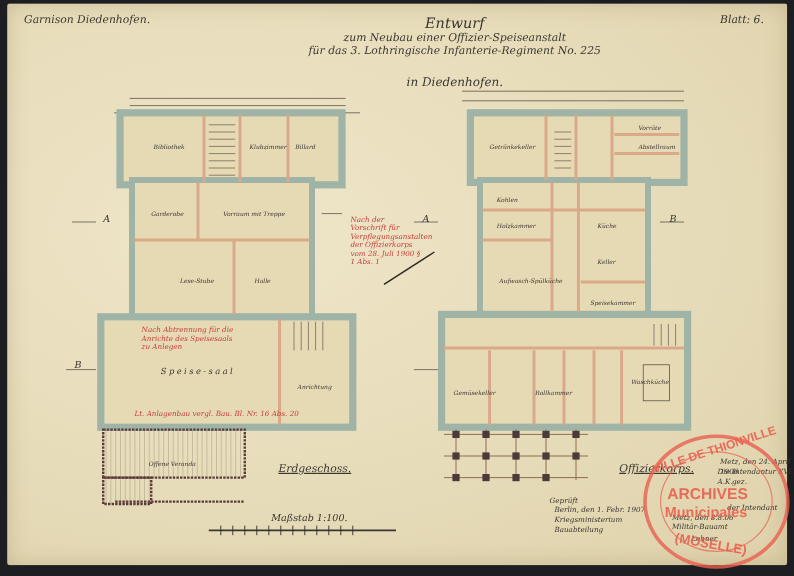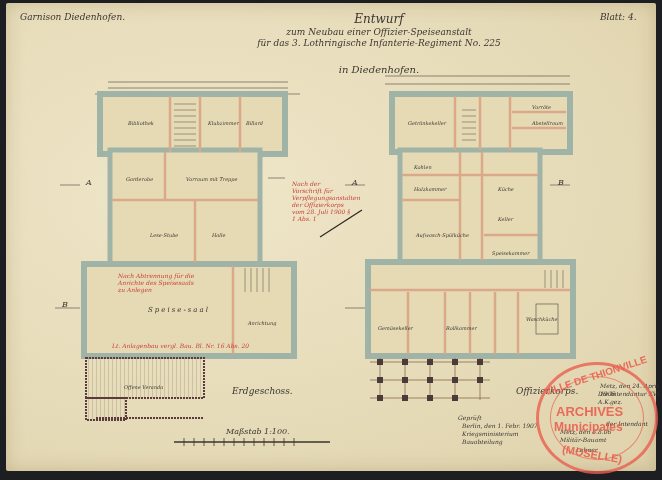--- a/index.html
+++ b/index.html
@@ -8,38 +8,38 @@
     background-image:radial-gradient(ellipse at 30% 40%,#efe6c9 0%,#e6dbb8 60%,#dfd2ab 100%);
     box-shadow:inset 0 0 18px rgba(120,100,50,.25);border-radius:2px;}
   .txt{position:absolute;color:#3a3630;font-style:italic;white-space:nowrap;text-align:center;}
   .hdr-left{left:20px;top:12px;font-size:9px;}
   .hdr-right{left:600px;top:12px;font-size:9px;}
   .title{left:0;width:662px;text-align:center;padding-left:48px;}
   .t1{top:12px;font-size:12px;}
   .t2{top:27px;font-size:9px;}
   .t3{top:38px;font-size:9px;}
   .t4{top:64px;font-size:10px;}
-  .flabel{font-size:9px;}
+  .flabel{font-size:9px;text-decoration:underline;}
   .scale-lbl{font-size:8px;left:226px;top:427px;}
   .red{color:#c8403a;}
   svg{position:absolute;left:0;top:0;}
   .stamp{position:absolute;left:536px;top:362px;width:122px;height:112px;}
   .stamp-ring{position:absolute;inset:0;border:3px solid rgba(232,95,80,.8);border-radius:50%;}
   .stamp-ring2{position:absolute;left:14px;top:14px;right:14px;bottom:14px;border:1.5px solid rgba(232,95,80,.7);border-radius:50%;}
   .stamp-t{position:absolute;color:rgba(232,95,80,.9);font-family:"Liberation Sans",sans-serif;font-weight:bold;white-space:nowrap;}
   .note{position:absolute;font-size:6px;color:#c8403a;font-style:italic;line-height:7px;}
   .sig{position:absolute;font-size:6px;color:#3a3630;font-style:italic;line-height:8px;}
 </style>
 </head>
 <body>
 
 <div class="sheet"></div>
 
 <div class="txt hdr-left">Garnison Diedenhofen.</div>
-<div class="txt hdr-right">Blatt: 4.</div>
+<div class="txt hdr-right">Blatt: 6.</div>
 
 <div class="txt title t1">Entwurf</div>
 <div class="txt title t2">zum Neubau einer Offizier-Speiseanstalt</div>
 <div class="txt title t3">für das 3. Lothringische Infanterie-Regiment No. 225</div>
 <div class="txt title t4">in Diedenhofen.</div>
 
 <svg width="662" height="480">
   <defs>
     <pattern id="hatch" width="4" height="4" patternUnits="userSpaceOnUse">
       <line x1="0" y1="0" x2="0" y2="4" stroke="#7a6f5c" stroke-width=".5"></line>
@@ -180,21 +180,21 @@
   </g>
 </svg>
 
 <div class="txt" style="left:128px;top:120px;font-size:5px;">Bibliothek</div>
 <div class="txt" style="left:208px;top:120px;font-size:5px;">Klubzimmer</div>
 <div class="txt" style="left:246px;top:120px;font-size:5px;">Billard</div>
 <div class="txt" style="left:126px;top:176px;font-size:5px;">Garderobe</div>
 <div class="txt" style="left:186px;top:176px;font-size:5px;">Vorraum mit Treppe</div>
 <div class="txt" style="left:150px;top:232px;font-size:5px;">Lese-Stube</div>
 <div class="txt" style="left:212px;top:232px;font-size:5px;">Halle</div>
-<div class="txt" style="left:134px;top:306px;font-size:7px;letter-spacing:2px;margin-left:14px;">Speise-saal</div>
+<div class="txt" style="left:134px;top:306px;font-size:7px;letter-spacing:2px;">Speise-saal</div>
 <div class="txt" style="left:248px;top:320px;font-size:5px;">Anrichtung</div>
 <div class="txt" style="left:124px;top:384px;font-size:5px;">Offene Veranda</div>
 <div class="txt flabel" style="left:232px;top:386px;">Erdgeschoss.</div>
 
 <div class="txt" style="left:408px;top:120px;font-size:5px;">Getränkekeller</div>
 <div class="txt" style="left:532px;top:104px;font-size:5px;">Vorräte</div>
 <div class="txt" style="left:532px;top:120px;font-size:5px;">Abstellraum</div>
 <div class="txt" style="left:414px;top:164px;font-size:5px;">Kohlen</div>
 <div class="txt" style="left:414px;top:186px;font-size:5px;">Holzkammer</div>
 <div class="txt" style="left:498px;top:186px;font-size:5px;">Küche</div>

